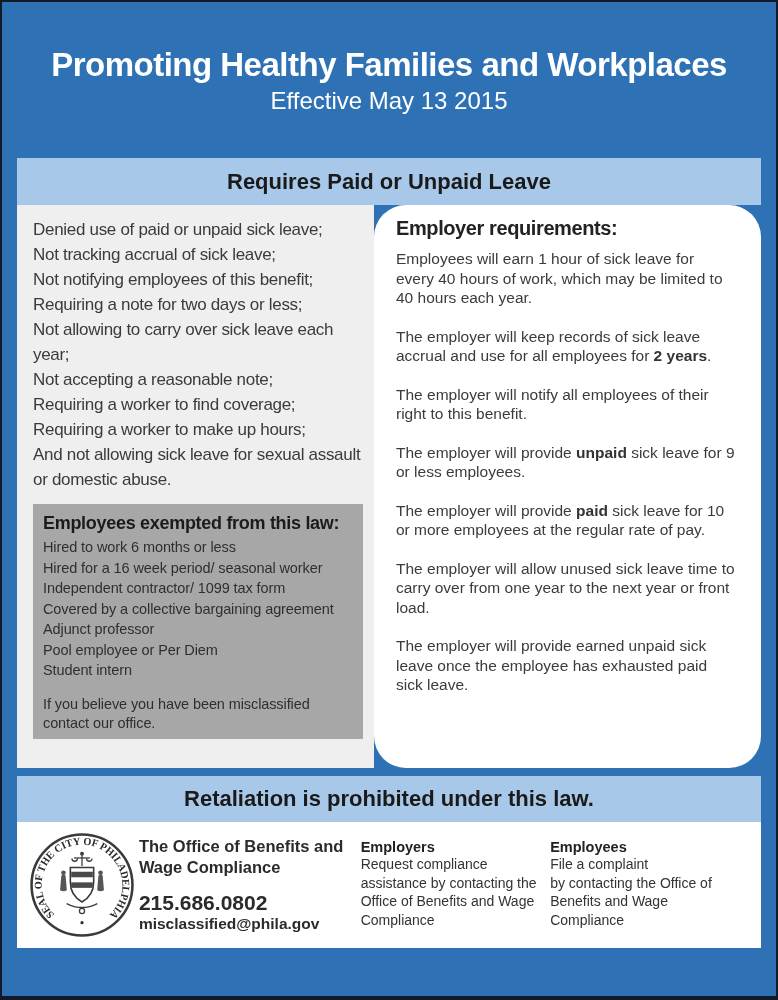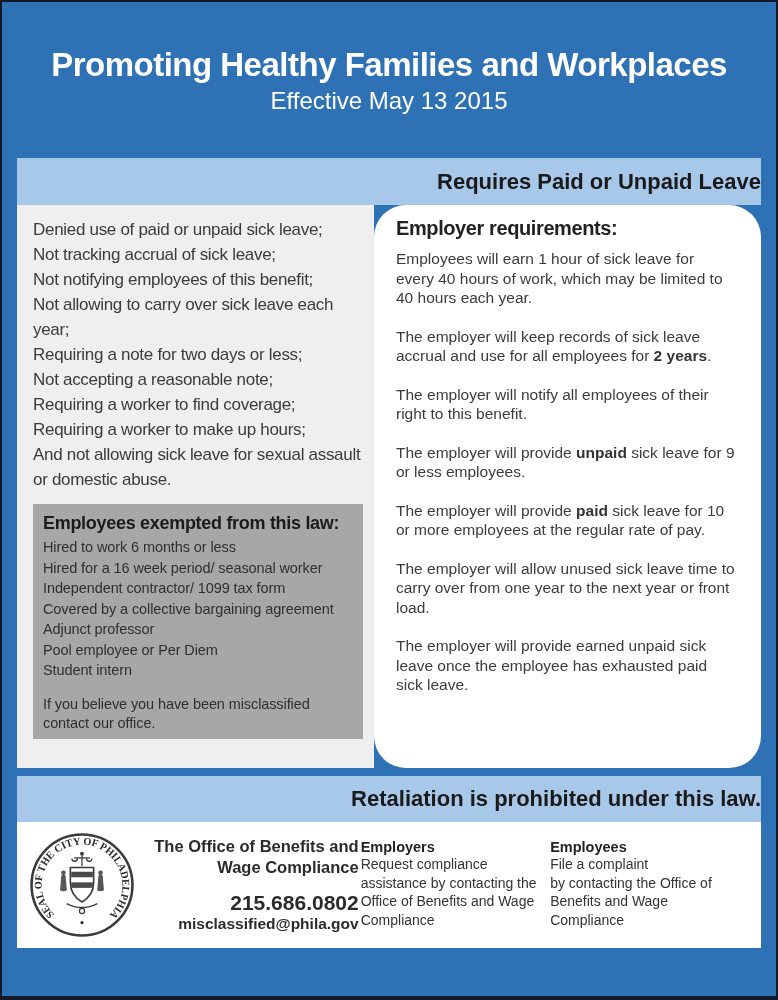--- a/index.html
+++ b/index.html
@@ -15,21 +15,21 @@
   
   .header { height:156px; text-align:center; color:#ffffff; }
   .title {
     padding-top:44px; font-size:33px; font-weight:800; letter-spacing:-0.5px;
   }
   .chapter { margin-top:15px; font-size:17px; font-weight:400; }
   .effective { margin-top:3px; font-size:24px; font-weight:400; }
   
   .band {
     margin:0 15px; background:#a8c8ea; color:#1a1a1a;
-    text-align:right; font-weight:700;
+    text-align:center; font-weight:700;
   }
   .band-requires { height:47px; line-height:47px; font-size:22px; }
   .band-retaliation { height:46px; line-height:46px; font-size:22px; margin-top:8px; }
   
   .columns { margin:0 15px; height:563px; display:flex; }
   .left-col {
     width:357px; background:#efefef; color:#3b3b3b;
     padding:12px 11px 8px 16px; overflow:hidden;
   }
   .col-heading {
@@ -52,21 +52,21 @@
     padding:12px 25px 14px 22px; overflow:hidden;border-radius:32px;
   }
   .req-para { font-size:15.5px; line-height:19.5px; margin-bottom:19px; }
   .req-para b { font-weight:700; color:#333333; }
   
   .footer {
     margin:0 15px; height:126px; background:#ffffff; color:#2b2b2b;
     display:flex; padding:8px 10px 0 12px;
   }
   .seal-wrap { width:116px; padding-top:2px; }
-  .office-block { width:232px; text-align:right; padding-top:6px; }
+  .office-block { width:232px; text-align:left; padding-top:6px; }
   .office-name { font-size:16.5px; font-weight:700; line-height:21px; }
   .office-phone { font-size:21px; font-weight:700; margin-top:13px; }
   .office-email { font-size:15.5px; font-weight:700; }
   .contact-col { text-align:left; padding-top:9px; color:#333333; }
   .employers-block { width:200px; margin-left:2px; }
   .employees-block { width:212px; margin-left:auto; }
   .contact-heading { font-size:14.5px; font-weight:700; color:#222222; }
   .contact-line { font-size:14px; line-height:18.5px; }
 </style>
 </head>
@@ -80,22 +80,22 @@
   </div>
 
   <div class="band band-requires">Requires Paid or Unpaid Leave</div>
 
   <div class="columns">
 
     <div class="left-col">
       <div class="violation-item">Denied use of paid or unpaid sick leave;</div>
       <div class="violation-item">Not tracking accrual of sick leave;</div>
       <div class="violation-item">Not notifying employees of this benefit;</div>
+      <div class="violation-item">Requiring a note for two days or less;</div>
       <div class="violation-item">Not allowing to carry over sick leave each year;</div>
-      <div class="violation-item">Requiring a note for two days or less;</div>
       <div class="violation-item">Not accepting a reasonable note;</div>
       <div class="violation-item">Requiring a worker to find coverage;</div>
       <div class="violation-item">Requiring a worker to make up hours;</div>
       <div class="violation-item">And not allowing sick leave for sexual assault or domestic abuse.</div>
 
       <div class="exempt-box">
         <div class="exempt-heading">Employees exempted from this law:</div>
         <div class="exempt-item">Hired to work 6 months or less</div>
         <div class="exempt-item">Hired for a 16 week period/ seasonal worker</div>
         <div class="exempt-item">Independent contractor/ 1099 tax form</div>

